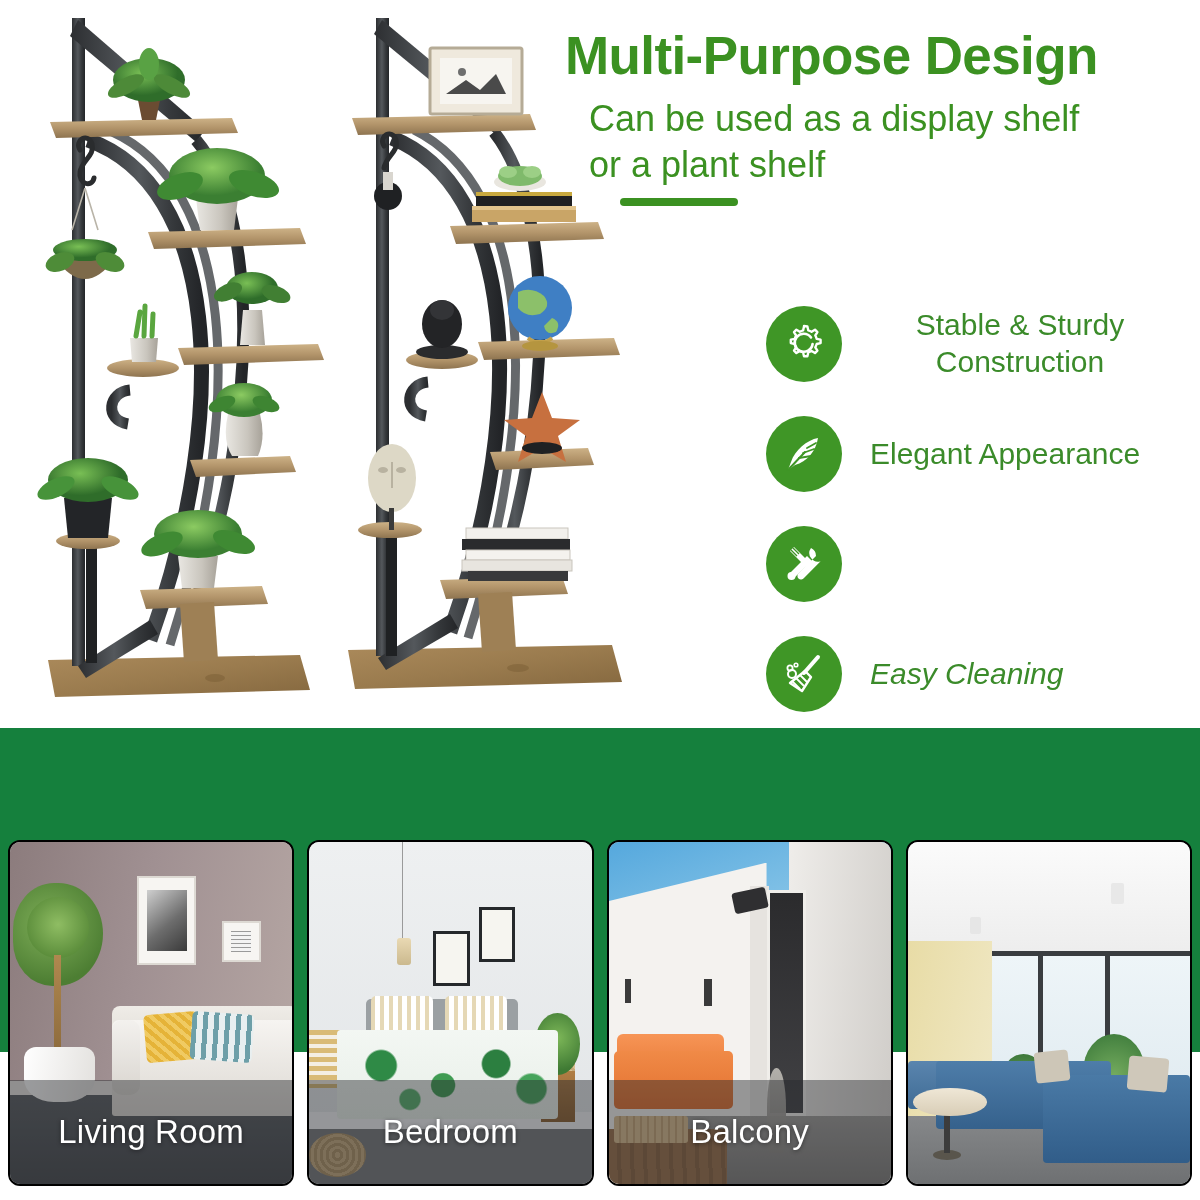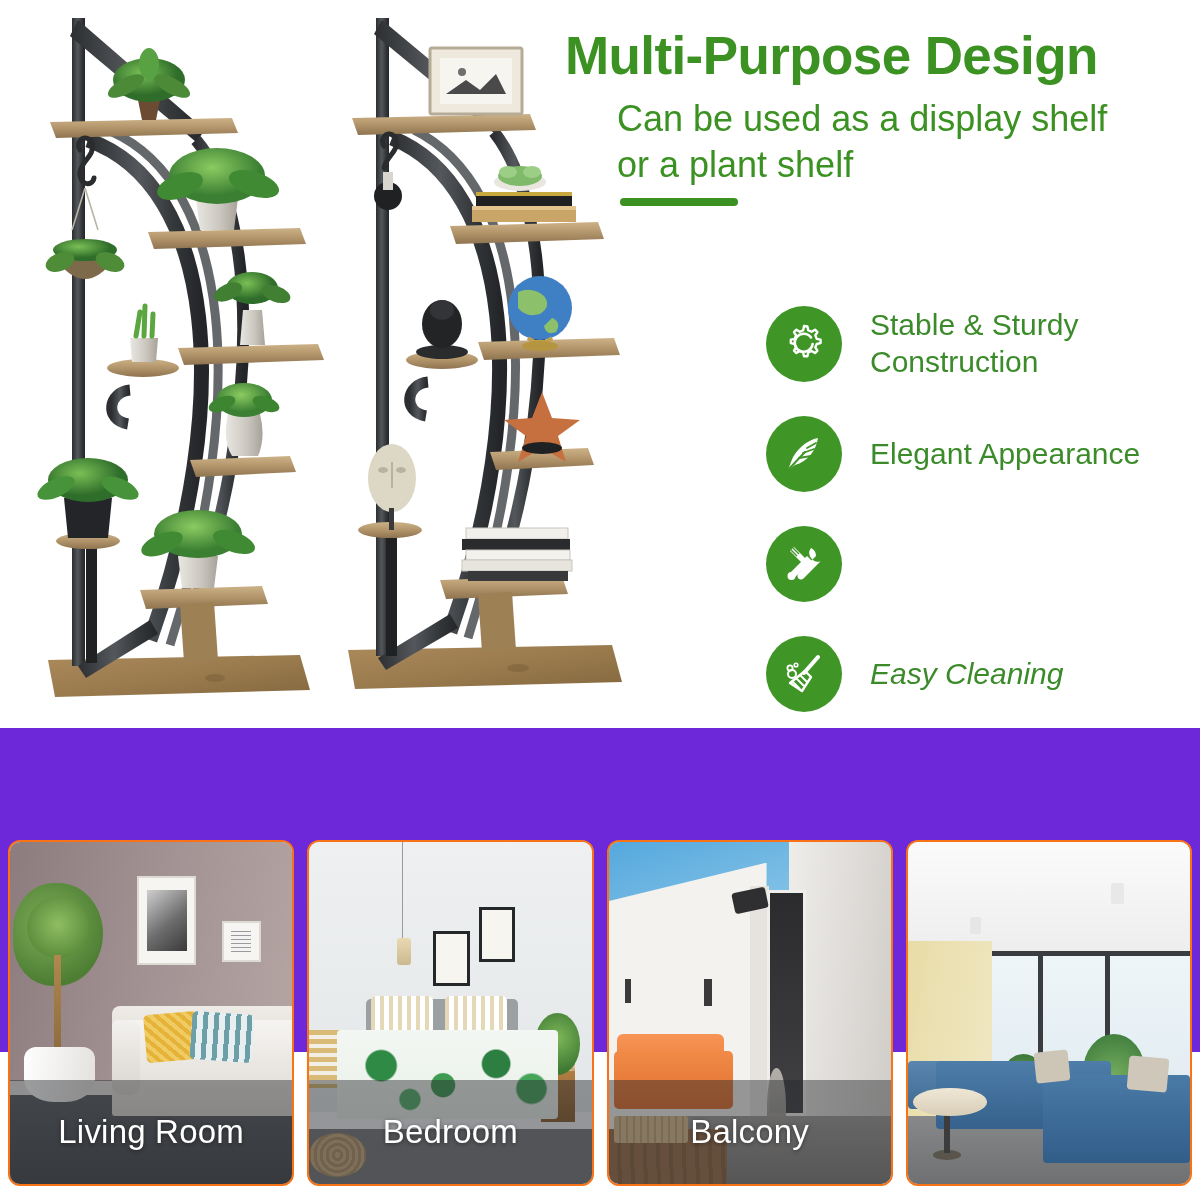--- a/index.html
+++ b/index.html
@@ -4,71 +4,71 @@
 <title>Multi-Purpose Design Plant Shelf</title>
 <style>
   * { margin:0; padding:0; box-sizing:border-box; }
   html,body { width:1200px; height:1200px; }
   body {
     font-family:"Liberation Sans", sans-serif;
     background:#ffffff;
     position:relative;
     overflow:hidden;
   }
-  .page { position:relative; width:1200px; height:1052px; background:#6d28d9; }
+  .page { position:relative; width:1200px; height:1052px; background:#15803d; }
 
   
   .top-section { position:absolute; left:0; top:0; width:1200px; height:728px; background:#fff; }
 
   .product-stage { position:absolute; left:0; top:0; width:700px; height:720px; }
 
   
   .headline-block { position:absolute; left:565px; top:28px; width:620px; }
   .headline {
     font-size:53px; font-weight:bold; color:#3b9121;
     letter-spacing:-0.6px; line-height:1.05; white-space:nowrap;
   }
   .subhead {
-    margin-top:12px; margin-left:52px;
+    margin-top:12px; margin-left:24px;
     font-size:36px; color:#3b9121; line-height:1.28; font-weight:400;
     max-width:510px;
   }
   .rule { margin-top:10px; margin-left:55px; width:118px; height:8px; background:#3b9121; border-radius:4px; }
 
   
   .features { position:absolute; left:766px; top:306px; width:420px; }
   .feature-row { display:flex; align-items:center; margin-bottom:34px; }
   .feature-row:last-child { margin-bottom:0;font-style:italic; }
   .feat-icon {
     width:76px; height:76px; border-radius:50%; background:#3f9626;
     flex:0 0 76px; display:flex; align-items:center; justify-content:center;
   }
   .feat-icon svg { display:block; }
   .feat-label {
     margin-left:28px; font-size:30px; color:#3b8b2a; line-height:1.22;
     font-weight:400;
   }
-  .feature-row.two-line .feat-label { max-width:300px; }
+  .feature-row.two-line .feat-label { max-width:300px;text-align:center; }
 
   
   .banner {
     position:absolute; left:0; top:730px; width:1200px; height:90px;
     background:#3b8f1c; display:flex; align-items:center; justify-content:center;
   }
   .banner-title {
     color:#fff; font-size:50px; font-weight:bold; letter-spacing:-0.5px;
     text-shadow:1px 1px 3px rgba(0,0,0,.18);
   }
 
   
   .tiles { position:absolute; left:0; top:840px; width:1200px; height:352px;
            display:flex; gap:13px; padding:0 8px; }
   .tile {
     position:relative; flex:1 1 0; height:346px; border-radius:12px;
-    overflow:hidden; border:2px solid #f97316; background:#ddd;
+    overflow:hidden; border:2px solid #000000; background:#ddd;
   }
   .tile-scene { position:absolute; inset:0; }
   .tile-caption {
     position:absolute; left:0; right:0; bottom:0; height:104px;
     background:rgba(40,42,45,.46);
     display:flex; align-items:center; justify-content:center;
   }
   .tile-caption span {
     color:#fff; font-size:33px; letter-spacing:.2px;
     text-shadow:0 1px 4px rgba(0,0,0,.45);

